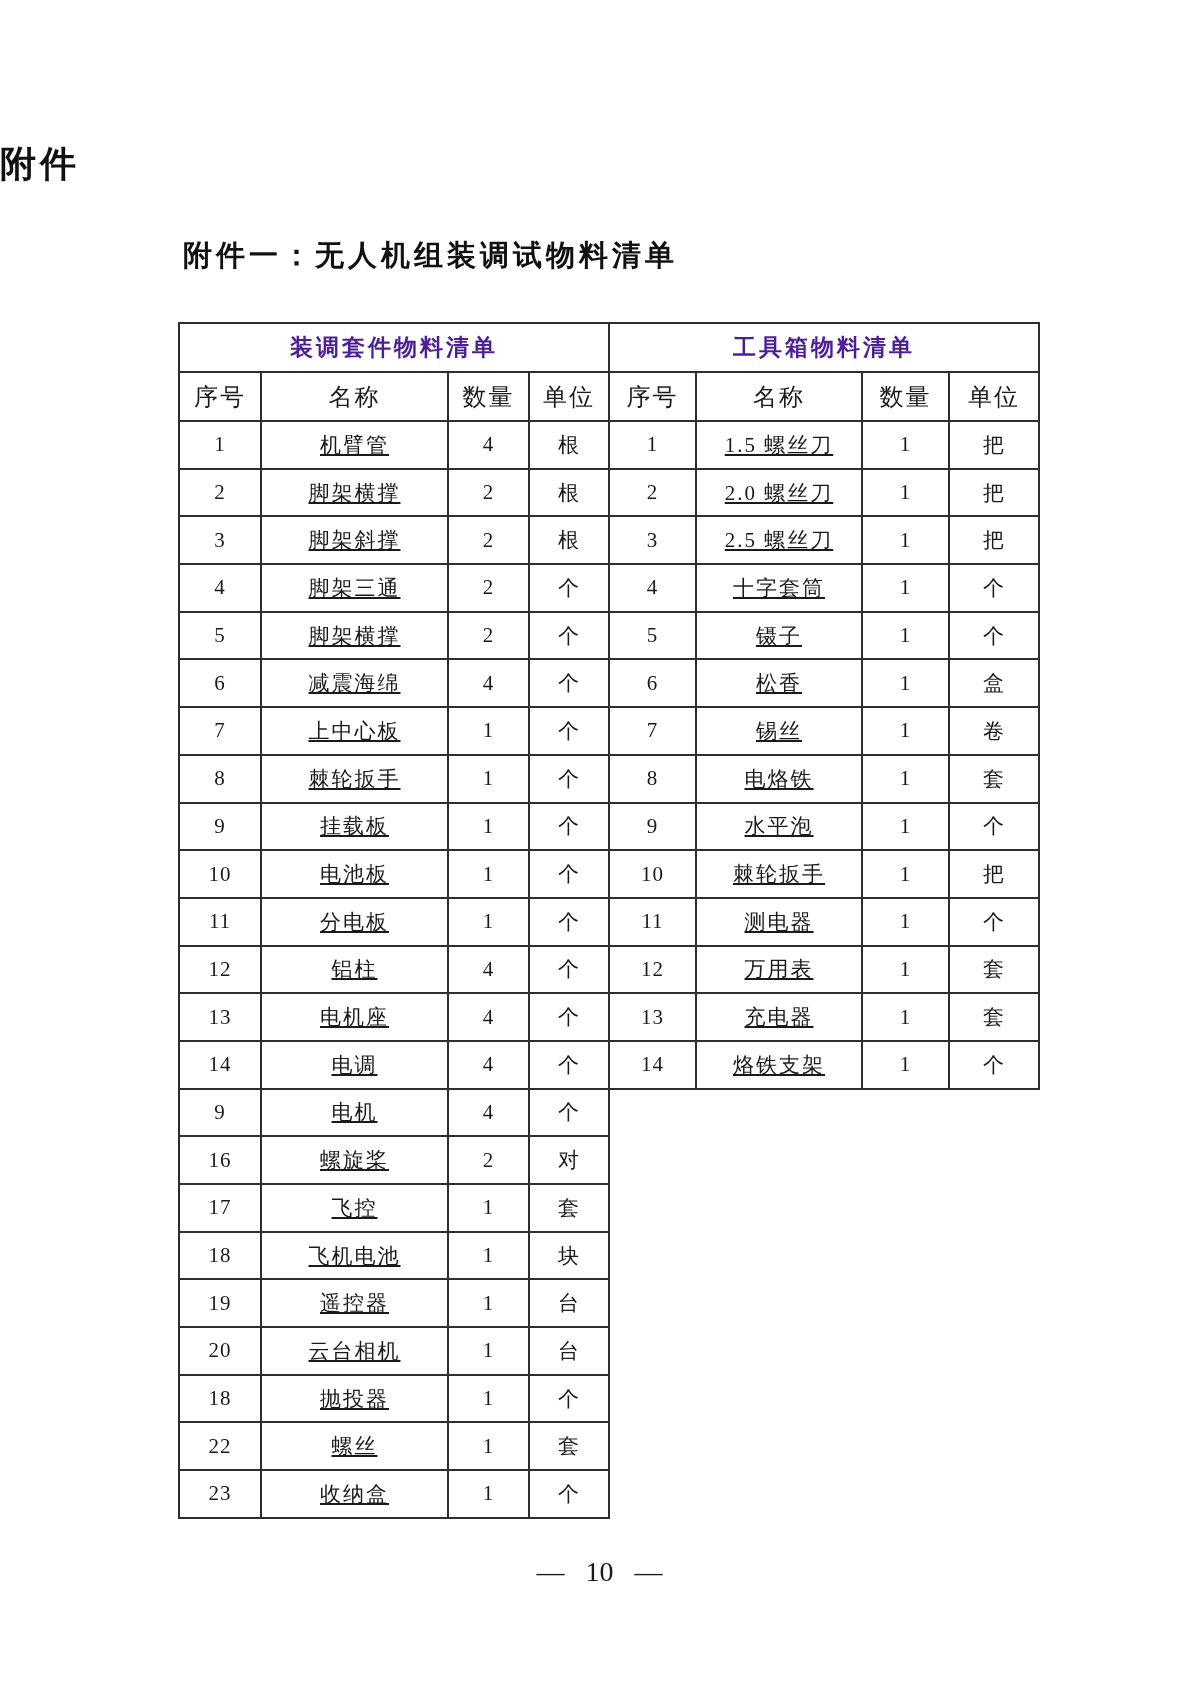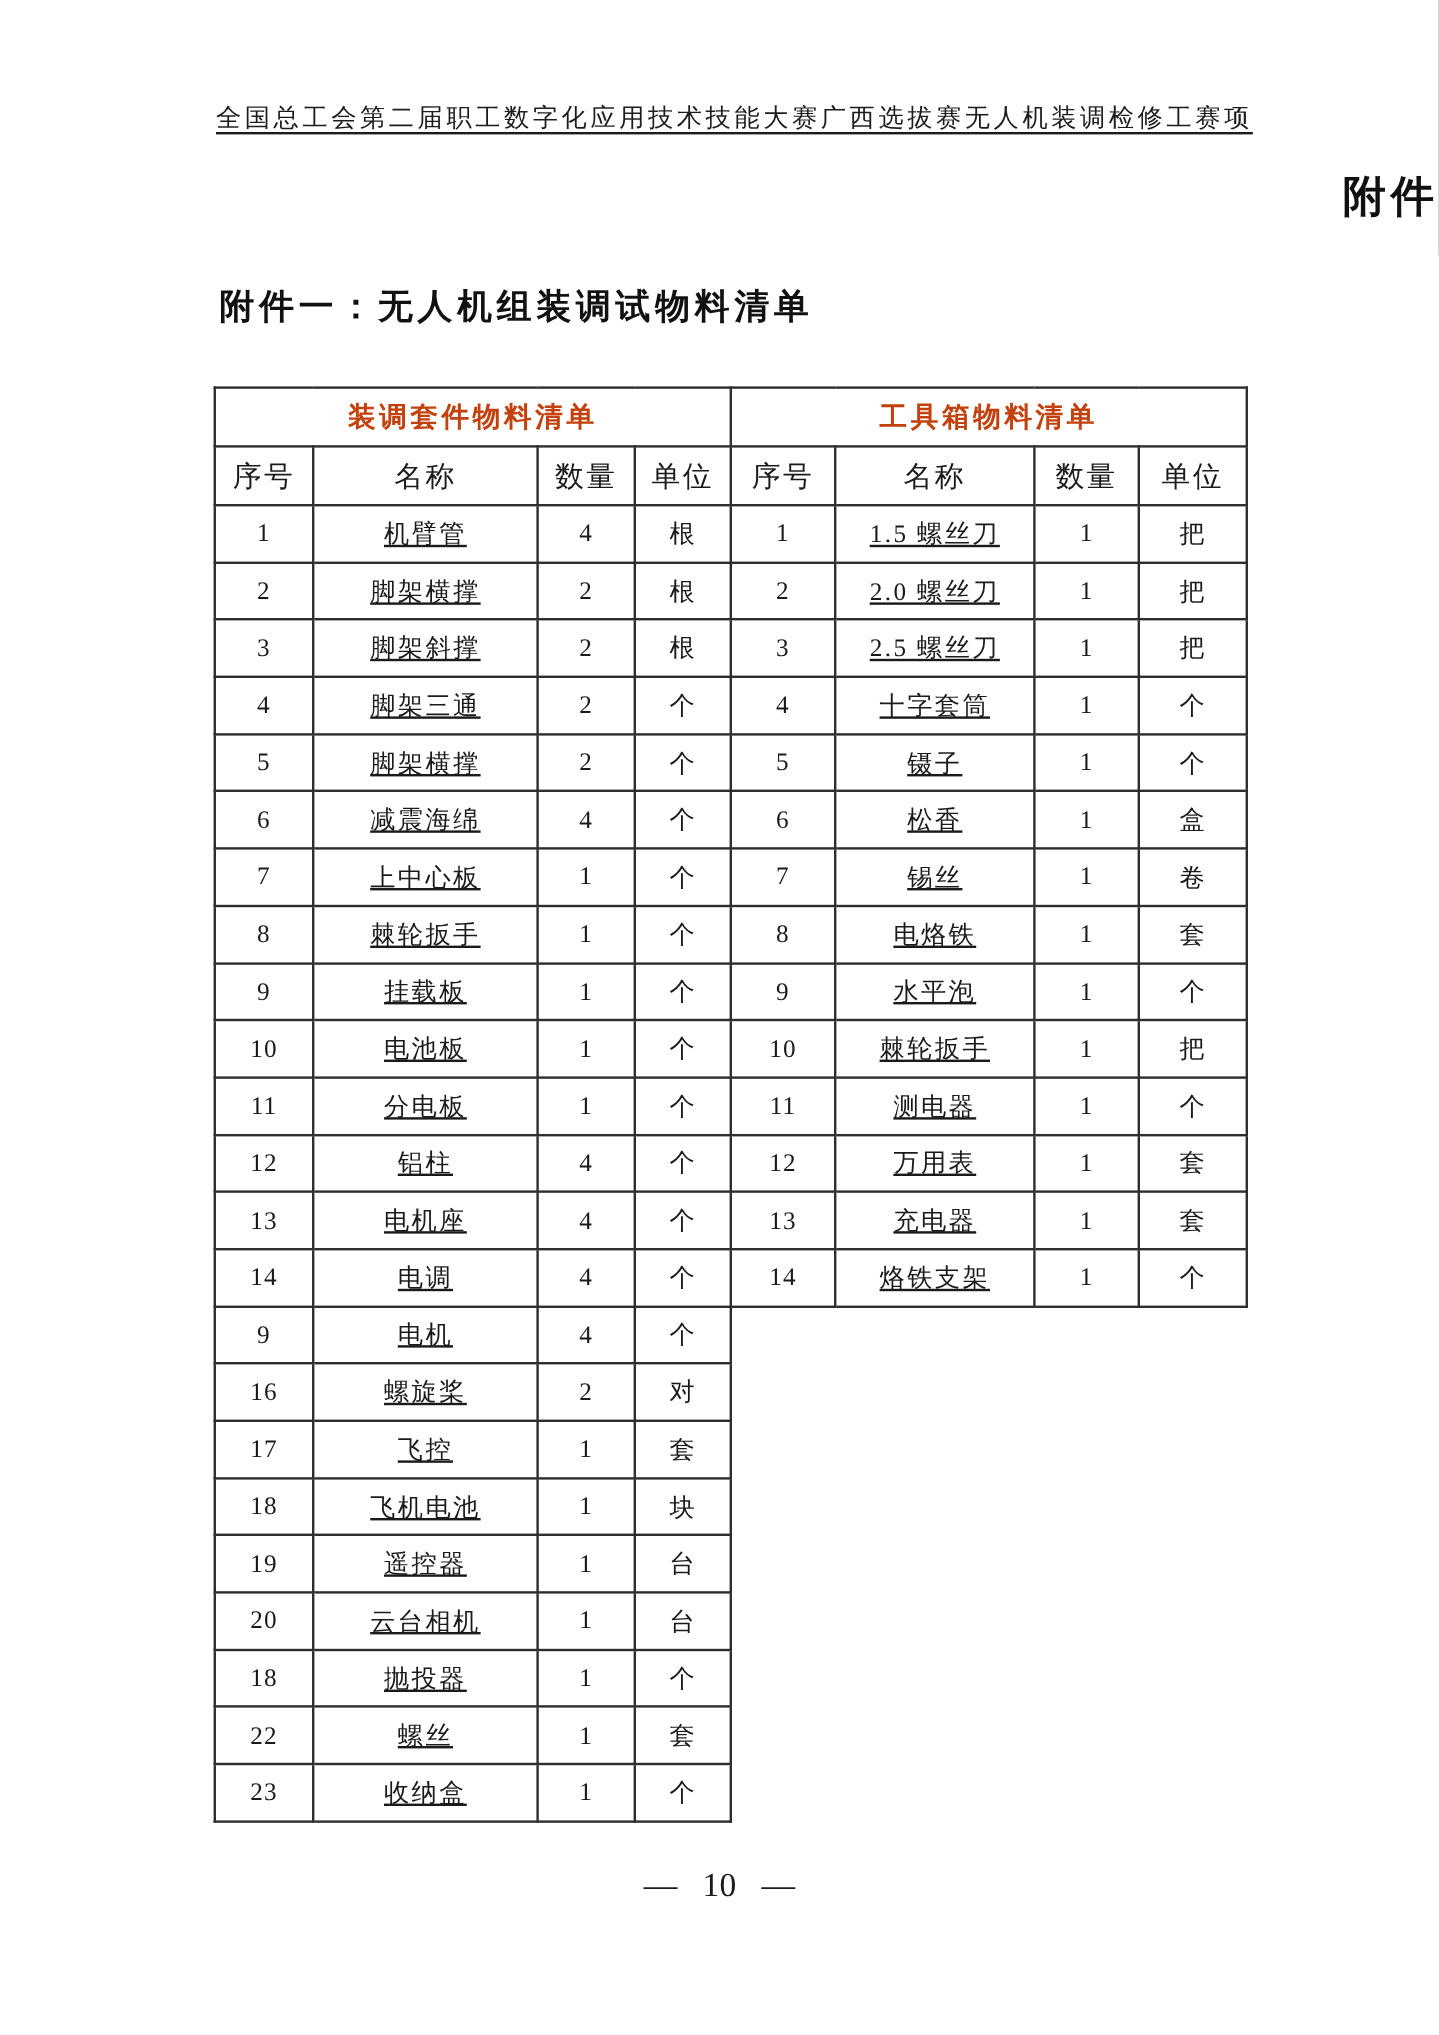--- a/index.html
+++ b/index.html
@@ -19,21 +19,21 @@
     letter-spacing:3px;
     text-decoration:underline;
     text-underline-offset:5px;
     text-decoration-thickness:1.5px;
     white-space:nowrap;
     color:#1c1c1c;
   }
   .doc-title{
     position:absolute;
     left:0;right:0;top:140px;
-    text-align:right;
+    text-align:left;
     font-family:"Liberation Sans","DejaVu Sans",sans-serif;
     font-weight:bold;
     font-size:36px;
     letter-spacing:4px;
     color:#111;
   }
   .doc-subtitle{
     position:absolute;
     left:183px;top:236px;
     font-family:"Liberation Sans","DejaVu Sans",sans-serif;
@@ -60,21 +60,21 @@
     letter-spacing:1px;
     color:#1a1a1a;
     overflow:hidden;
   }
   table.materials tr.group-header th{
     height:47px;
     font-family:Liberation Serif, serif;
     font-weight:bold;
     font-size:23px;
     letter-spacing:3px;
-    color:#c2410c;
+    color:#4c1d95;
   }
   table.materials tr.col-header td{
     height:47px;
     font-size:24px;
     letter-spacing:2px;
   }
   table.materials tr.data-row td{
     height:45.7px;
   }
   table.materials td.name-cell{letter-spacing:2px;text-decoration:underline;}
@@ -89,21 +89,20 @@
     font-size:28px;
     color:#1a1a1a;
     word-spacing:14px;
   }
 </style>
 </head>
 <body>
 
 <div class="page">
 
-  <div class="doc-header">全国总工会第二届职工数字化应用技术技能大赛广西选拔赛无人机装调检修工赛项</div>
 
   <div class="doc-title">附件</div>
 
   <div class="doc-subtitle">附件一：无人机组装调试物料清单</div>
 
   <table class="materials">
     <colgroup>
       <col style="width:82px">
         <col style="width:187px">
         <col style="width:81px">

